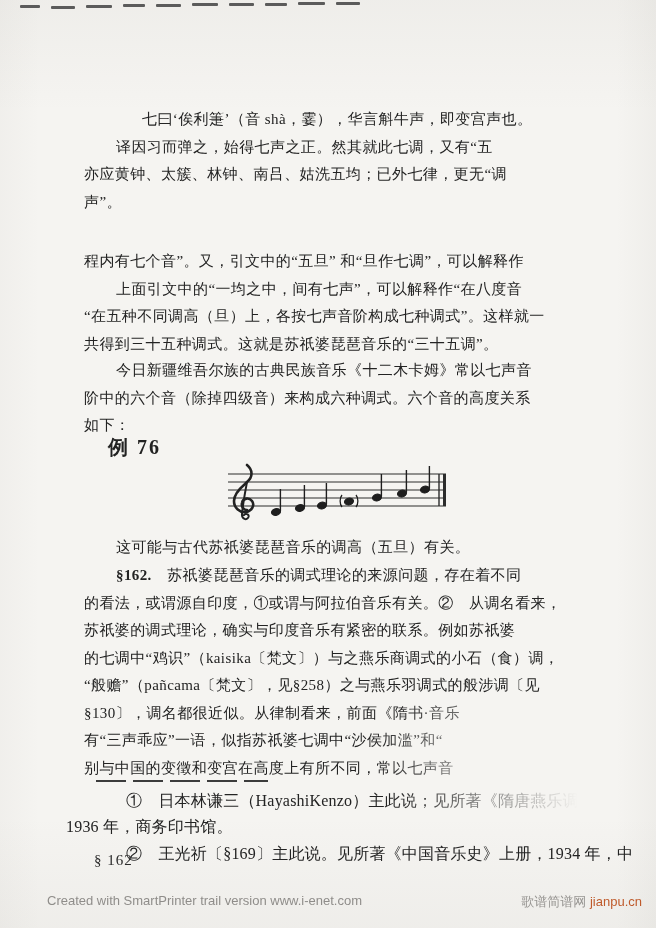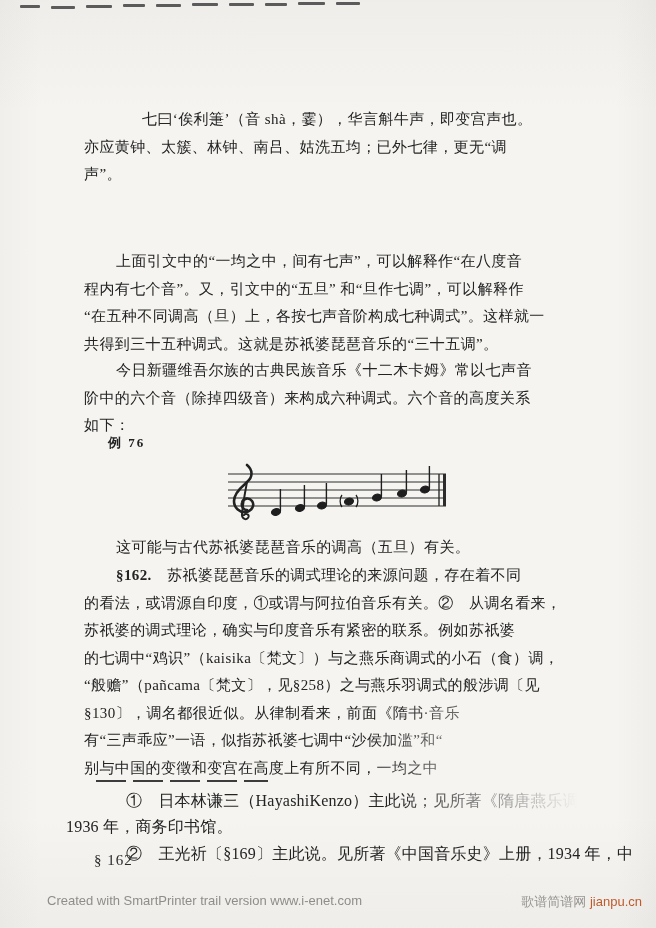--- a/index.html
+++ b/index.html
@@ -32,21 +32,21 @@
   .line{font-size:15px;line-height:27.5px;letter-spacing:0.4px;white-space:nowrap;color:#232323;}
   .indent-2{padding-left:32px;}
   .indent-3{padding-left:58px;}
   .bold{font-weight:bold;}
 
   .fade-a{-webkit-mask-image:linear-gradient(to right,#000 62%,rgba(0,0,0,.35) 88%,transparent 100%);
           mask-image:linear-gradient(to right,#000 62%,rgba(0,0,0,.35) 88%,transparent 100%);}
   .fade-b{-webkit-mask-image:linear-gradient(to right,#000 58%,rgba(0,0,0,.3) 85%,transparent 100%);
           mask-image:linear-gradient(to right,#000 58%,rgba(0,0,0,.3) 85%,transparent 100%);}
 
-  .example-label{position:absolute;left:108px;top:434px;font-size:13px;font-weight:bold;letter-spacing:2px;color:#222;}
+  .example-label{position:absolute;left:108px;top:434px;font-size:20px;font-weight:bold;letter-spacing:2px;color:#222;}
 
   .staff-wrap{position:absolute;left:214px;top:460px;}
 
   .fn-rule{position:absolute;left:96px;top:780px;width:172px;height:2px;
     background:repeating-linear-gradient(to right,#3c3c3c 0 30px,rgba(60,60,60,0) 30px 37px);}
   .footnote .line{font-size:16px;line-height:26px;letter-spacing:0.2px;}
   .fn-indent{padding-left:42px;}
   .fn-outdent{margin-left:-18px;}
 
   .page-number{position:absolute;left:94px;top:852px;font-size:15px;letter-spacing:1px;color:#2a2a2a;}
@@ -70,27 +70,28 @@
       <span></span>
     <span></span>
       <span></span>
       <span></span>
       <span></span>
       <span></span>
   </div>
 
   <div class="block" style="top:106px;">
     <div class="line indent-3">七曰‘俟利箑’（音 shà，霎），华言斛牛声，即变宫声也。</div>
+    <div class="line indent-2">译因习而弹之，始得七声之正。然其就此七调，又有“五</div>
     <div class="line">亦应黄钟、太簇、林钟、南吕、姑洗五均；已外七律，更无“调</div>
     <div class="line">声”。</div>
   </div>
 
   <div class="block" style="top:248px;">
+    <div class="line">程内有七个音”。又，引文中的“五旦” 和“旦作七调”，可以解释作</div>
     <div class="line indent-2">上面引文中的“一均之中，间有七声”，可以解释作“在八度音</div>
-    <div class="line">程内有七个音”。又，引文中的“五旦” 和“旦作七调”，可以解释作</div>
     <div class="line">“在五种不同调高（旦）上，各按七声音阶构成七种调式”。这样就一</div>
     <div class="line">共得到三十五种调式。这就是苏祇婆琵琶音乐的“三十五调”。</div>
   </div>
 
   <div class="block" style="top:357px;">
     <div class="line indent-2">今日新疆维吾尔族的古典民族音乐《十二木卡姆》常以七声音</div>
     <div class="line">阶中的六个音（除掉四级音）来构成六种调式。六个音的高度关系</div>
     <div class="line">如下：</div>
   </div>
 
@@ -143,21 +144,21 @@
   </div>
 
   <div class="block" style="top:562px;">
     <div class="line indent-2"><span class="bold">§162.</span><span>　苏祇婆琵琶音乐的调式理论的来源问题，存在着不同</span></div>
     <div class="line">的看法，或谓源自印度，①或谓与阿拉伯音乐有关。②　从调名看来，</div>
     <div class="line">苏祇婆的调式理论，确实与印度音乐有紧密的联系。例如苏祇婆</div>
     <div class="line">的七调中“鸡识”（kaisika〔梵文〕）与之燕乐商调式的小石（食）调，</div>
     <div class="line">“般赡”（pañcama〔梵文〕，见§258）之与燕乐羽调式的般涉调〔见</div>
     <div class="line fade-a">§130〕，调名都很近似。从律制看来，前面《隋书·音乐</div>
     <div class="line fade-b">有“三声乖应”一语，似指苏祇婆七调中“沙侯加滥”和“</div>
-    <div class="line fade-b">别与中国的变徵和变宫在高度上有所不同，一均之中</div>
+    <div class="line fade-b">别与中国的变徵和变宫在高度上有所不同，常以七声音</div>
   </div>
 
   <div class="fn-rule"></div>
 
   <div class="block footnote" style="top:788px;">
     <div class="line fn-indent fade-a">①　日本林谦三（HayashiKenzo）主此说；见所著《隋唐燕乐调研究</div>
     <div class="line fn-outdent">1936 年，商务印书馆。</div>
   </div>
   <div class="block footnote" style="top:841px;">
     <div class="line fn-indent">②　王光祈〔§169〕主此说。见所著《中国音乐史》上册，1934 年，中</div>

